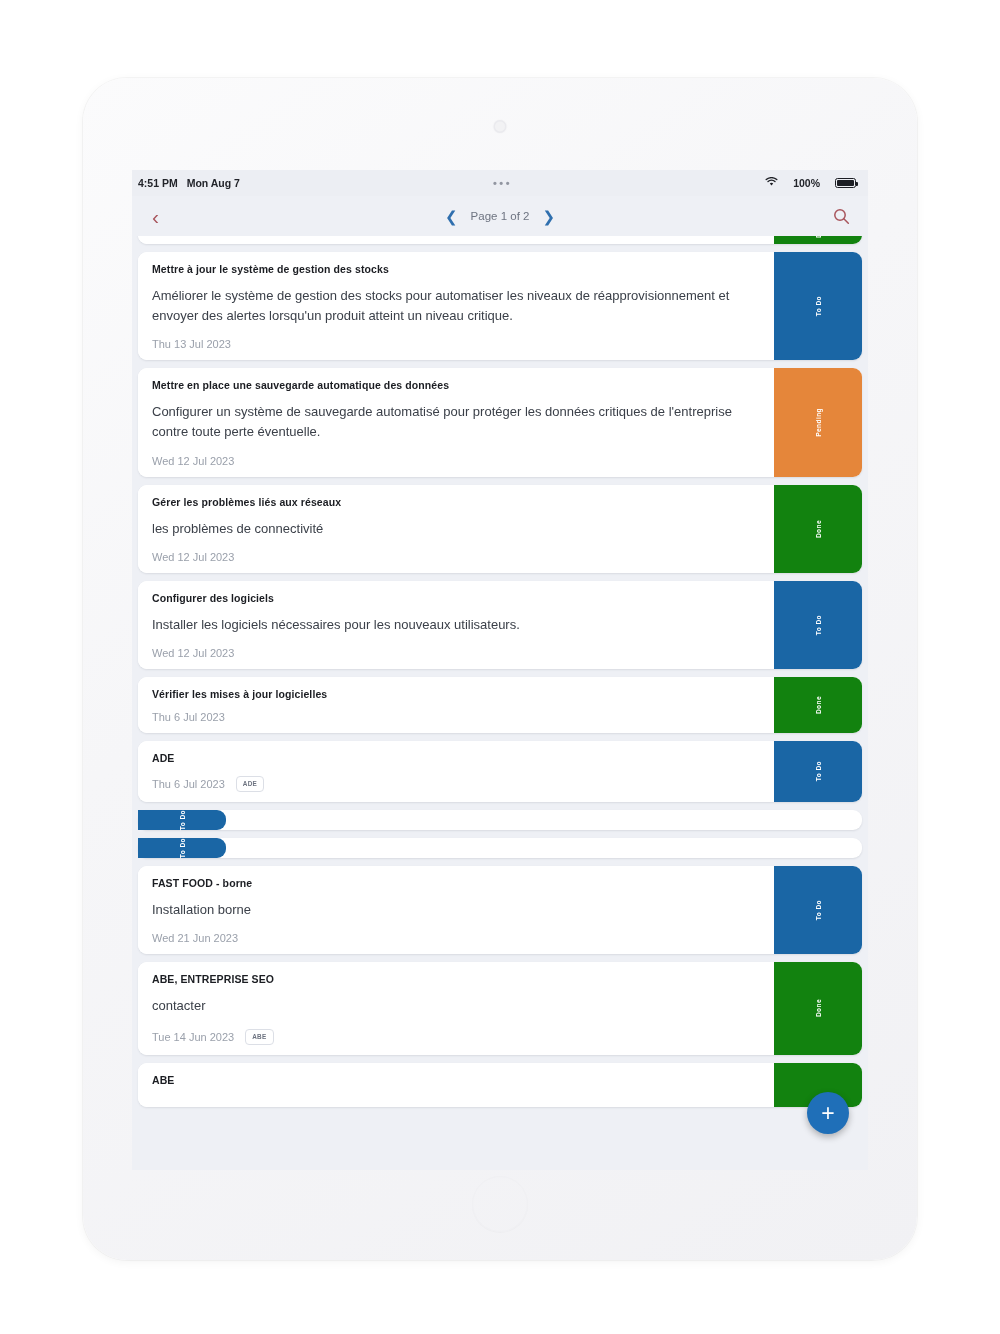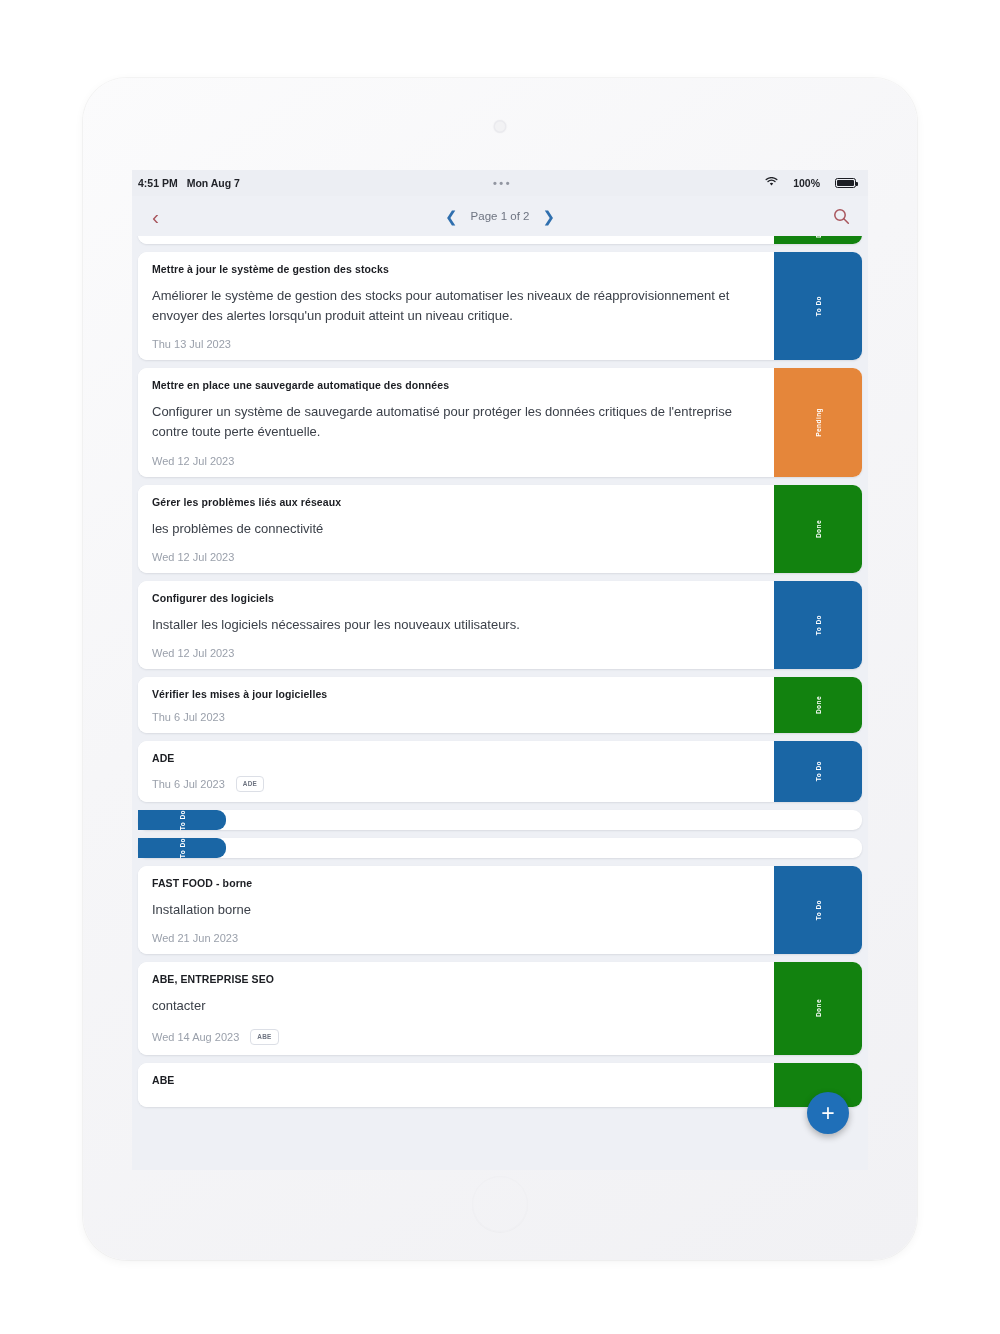--- a/index.html
+++ b/index.html
@@ -377,21 +377,21 @@
           </div>
           <div class="status-strip st-todo">
             <span>To Do</span>
           </div>
         </div>
         <div class="task-card">
           <div class="card-body">
             <div class="card-title">ABE, ENTREPRISE SEO</div>
             <div class="card-desc">contacter</div>
             <div class="card-footer">
-              <span class="card-date">Wed 14 Aug 2023</span>
+              <span class="card-date">Tue 14 Jun 2023</span>
               <span class="card-tag">ABE</span>
             </div>
           </div>
           <div class="status-strip st-done">
             <span>Done</span>
           </div>
         </div>
         <div class="task-card">
           <div class="card-body">
             <div class="card-title">ABE</div>

